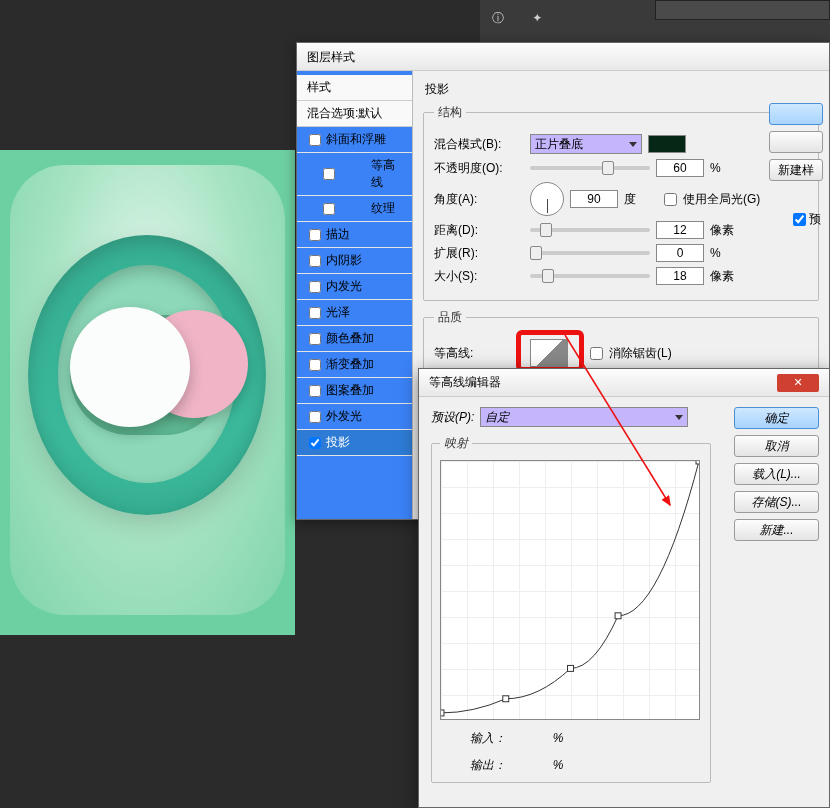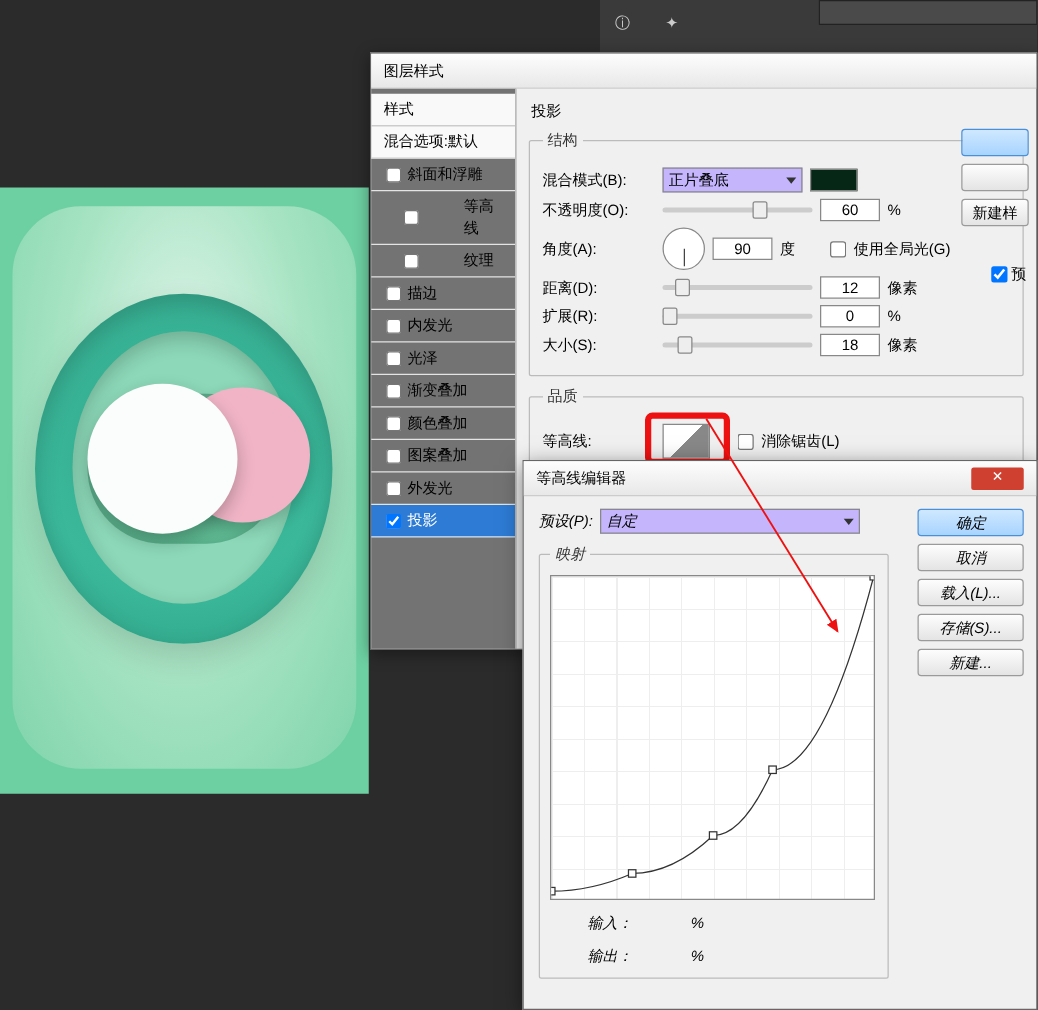--- a/index.html
+++ b/index.html
@@ -26,21 +26,21 @@
   background:#f0b4c6; box-shadow:0 5px 12px rgba(0,0,0,.2); }
 .circ-white { position:absolute; left:60px; top:142px; width:120px; height:120px; border-radius:50%;
   background:#fafdfb; box-shadow:0 6px 14px rgba(0,0,0,.25); }
 
 
 .dlg1 { position:absolute; left:296px; top:42px; width:534px; height:478px;
   background:#f0f0f0; border:1px solid #666; box-shadow:0 3px 12px rgba(0,0,0,.4); }
 .titlebar { height:28px; background:linear-gradient(#fdfdfd,#e8e8e8); border-bottom:1px solid #ccc;
   padding:6px 10px; }
 .dlg1-body { display:flex; height:calc(100% - 28px); }
-.leftlist { width:116px; border-right:1px solid #bbb; background:#737373; padding-top:4px; }
+.leftlist { width:116px; border-right:1px solid #bbb; background:#3b82f6; padding-top:4px; }
 .leftlist .hdr { padding:4px 10px; border-bottom:1px solid #ccc; background:#f9f9f9; }
 .leftlist .row { padding:4px 6px 4px 12px; border-bottom:1px solid #e4e4e4; display:flex; align-items:center; gap:5px; }
 .leftlist .row.indent { padding-left:26px;gap:36px; }
 .leftlist .row.sel { background:#2d7bd4; color:#fff; }
 .leftlist input[type=checkbox] { width:12px; height:12px; }
 .rightpane { flex:1; padding:8px 10px; position:relative; }
 fieldset { border:1px solid #bbb; border-radius:2px; padding:8px 10px 10px; margin-bottom:8px; }
 legend { padding:0 4px; color:#333; }
 .frow { display:flex; align-items:center; gap:6px; margin:5px 0; }
 .frow .lab { width:90px; text-align:left; }
@@ -124,33 +124,37 @@
           <div class="row indent">
             <input type="checkbox" style="">
             <span>纹理</span>
           </div>
           <div class="row">
             <input type="checkbox" style="">
             <span>描边</span>
           </div>
           <div class="row">
             <input type="checkbox" style="">
+            <span>内阴影</span>
+          </div>
+          <div class="row">
+            <input type="checkbox" style="">
             <span>内发光</span>
           </div>
           <div class="row">
             <input type="checkbox" style="">
             <span>光泽</span>
           </div>
           <div class="row">
             <input type="checkbox" style="">
+            <span>颜色叠加</span>
+          </div>
+          <div class="row">
+            <input type="checkbox" style="">
             <span>渐变叠加</span>
-          </div>
-          <div class="row">
-            <input type="checkbox" style="">
-            <span>颜色叠加</span>
           </div>
           <div class="row">
             <input type="checkbox" style="">
             <span>图案叠加</span>
           </div>
           <div class="row">
             <input type="checkbox" style="">
             <span>外发光</span>
           </div>
           <div class="row sel">

